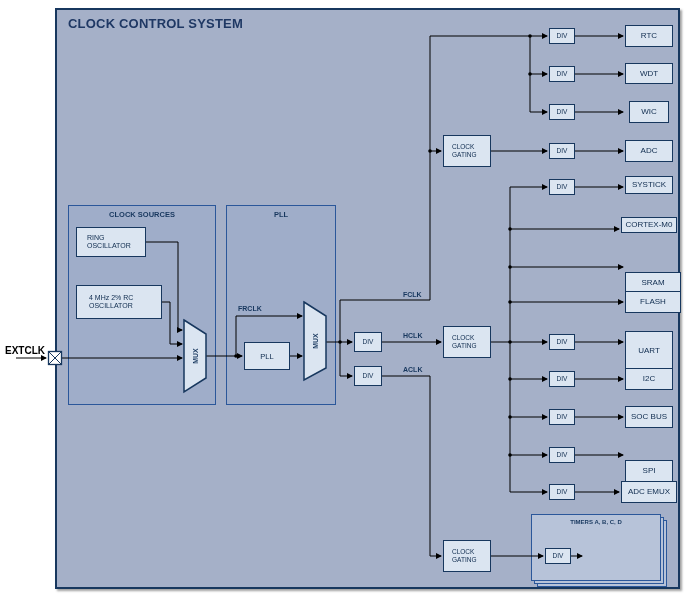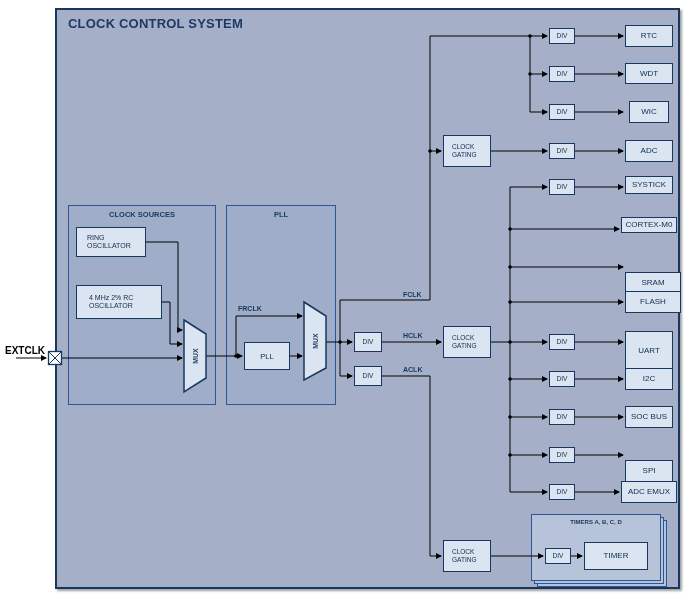--- a/index.html
+++ b/index.html
@@ -186,15 +186,14 @@
   <div class="box pbox" style="left:625px;top:140px;width:48px;height:22px">ADC</div>
   <div class="box pbox" style="left:625px;top:176px;width:48px;height:18px">SYSTICK</div>
   <div class="box pbox" style="left:621px;top:217px;width:56px;height:16px">CORTEX-M0</div>
   <div class="box pbox" style="left:625px;top:272px;width:56px;height:22px">SRAM</div>
   <div class="box pbox" style="left:625px;top:291px;width:56px;height:22px">FLASH</div>
   <div class="box pbox" style="left:625px;top:331px;width:48px;height:40px">UART</div>
   <div class="box pbox" style="left:625px;top:368px;width:48px;height:22px">I2C</div>
   <div class="box pbox" style="left:625px;top:406px;width:48px;height:22px">SOC BUS</div>
   <div class="box pbox" style="left:625px;top:460px;width:48px;height:22px">SPI</div>
   <div class="box pbox" style="left:621px;top:481px;width:56px;height:22px">ADC EMUX</div>
-  <div class="box pbox" style="left:584px;top:542px;width:64px;height:28px">TIMER</div>
 
 </div>
 
 </body></html>

